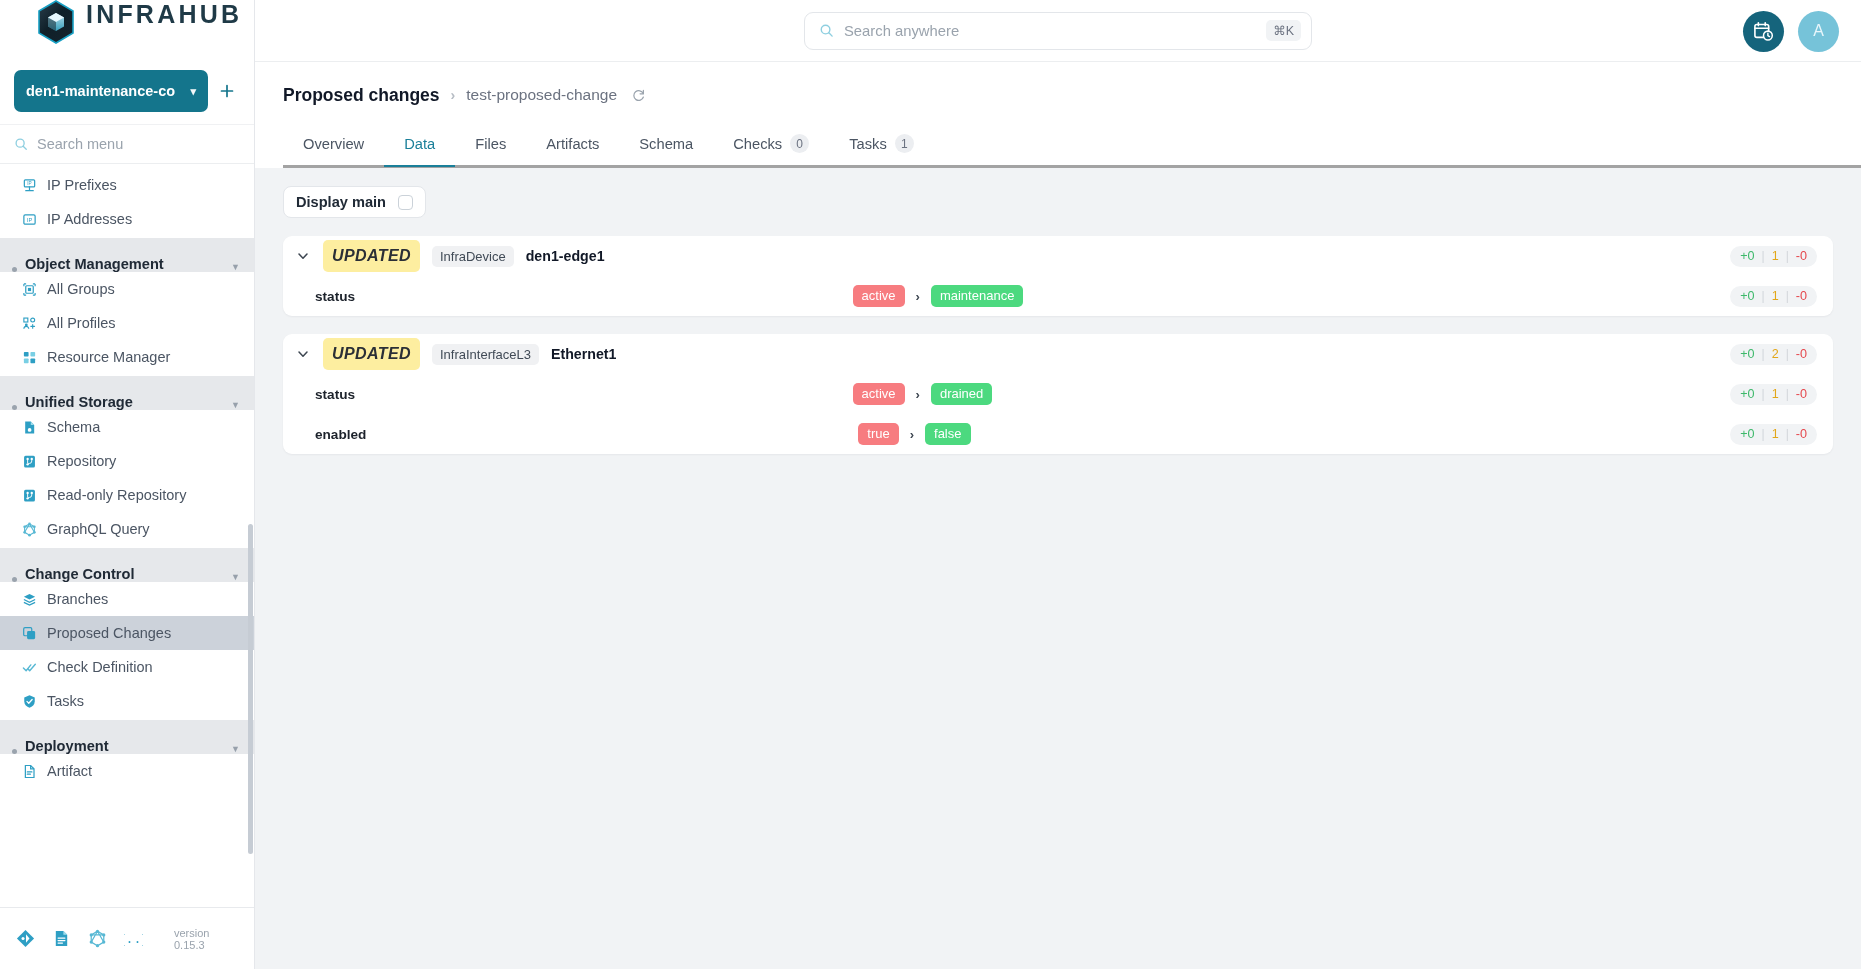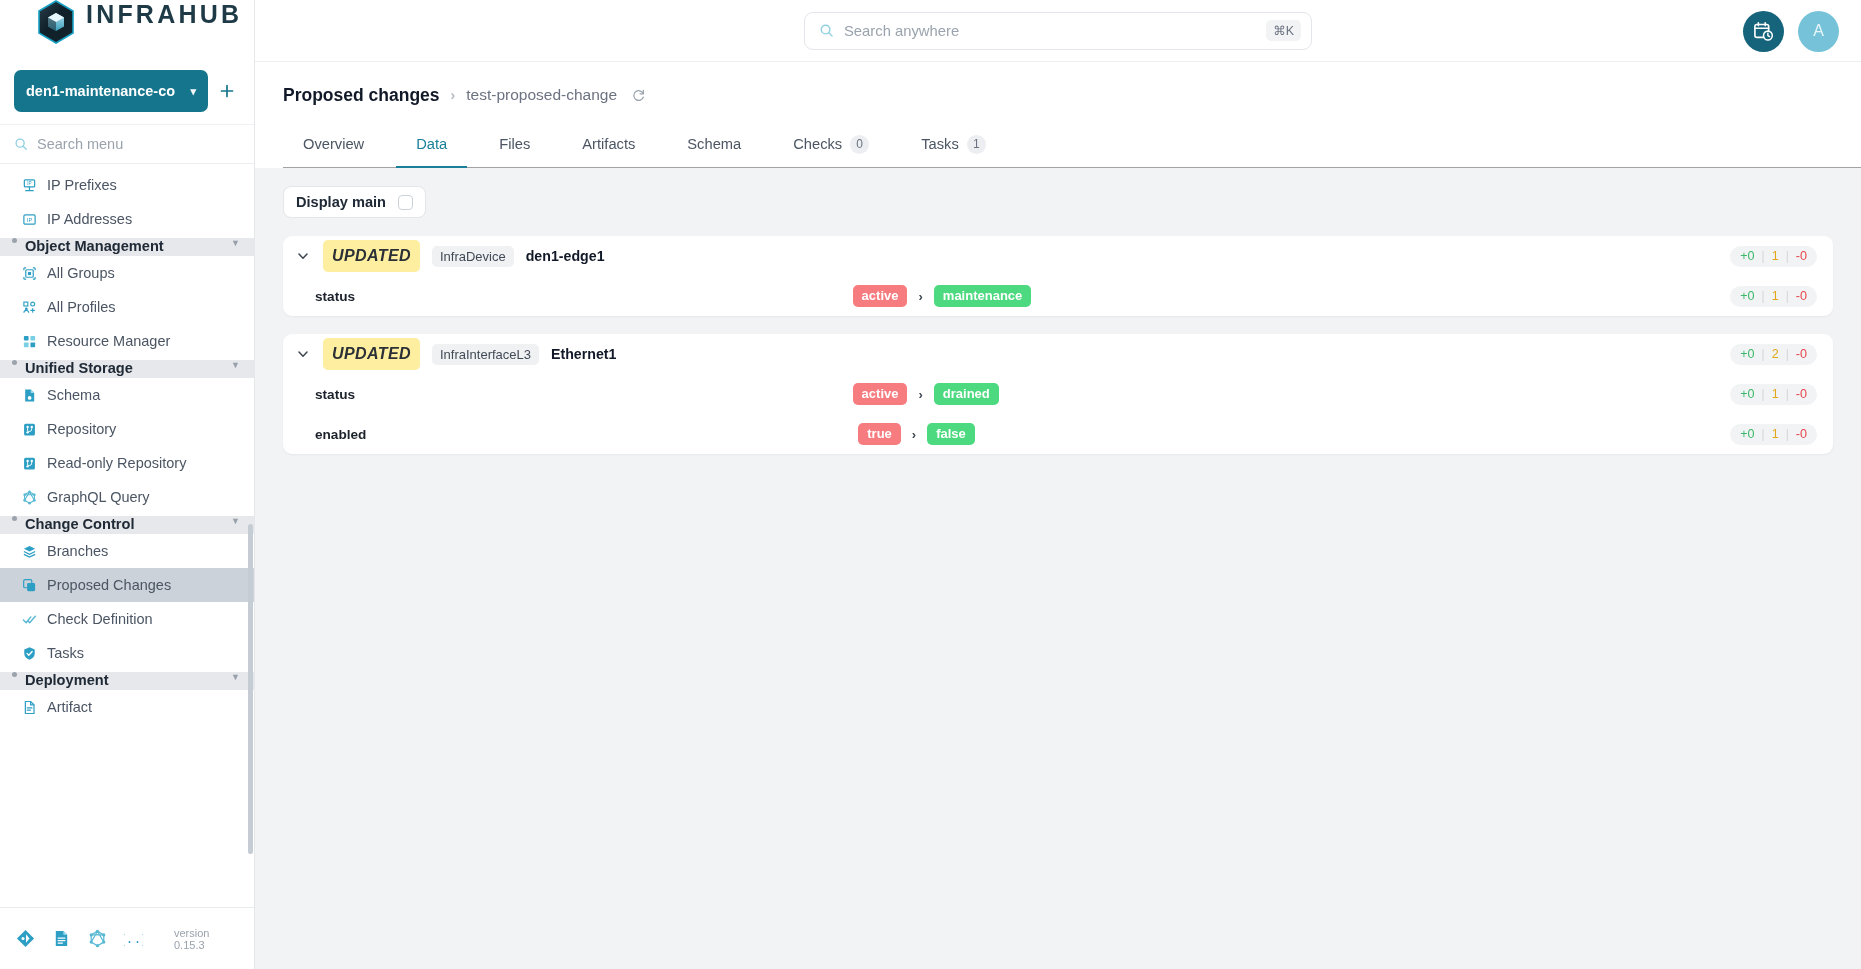--- a/index.html
+++ b/index.html
@@ -61,21 +61,21 @@
     background: #c6ccd4; border-radius: 3px;
   }
   .m-item {
     height: 34px; display: flex; align-items: center; gap: 10px;
     padding-left: 22px; color: #4b5563; font-size: 14.5px;
     cursor: pointer;
   }
   .m-item .ico { width: 15px; height: 15px; flex: 0 0 15px; display:block; }
   .m-item.active { background: #ccd2da; }
   .m-group {
-    height: 18px; background: #e6e8eb; display: flex; align-items: flex-start;
+    height: 34px; background: #e6e8eb; display: flex; align-items: flex-end;
     padding: 0 14px 0 12px; font-size: 14.6px; font-weight: 700; color: #202a36;
     cursor: pointer; margin-top: 2px;
   }
   .m-group .dot {
     width: 5px; height: 5px; border-radius: 50%; background: #9aa3ad;
     margin-right: 8px; flex: 0 0 5px;
   }
   .m-group .gtitle { flex: 1 1 auto; }
   .m-group .gcaret { color: #97a0ab; font-size: 9px; }
 
@@ -119,22 +119,22 @@
   }
 
   .page-head { padding: 20px 0 0 28px; }
   .breadcrumb { display: flex; align-items: center; gap: 11px; height: 26px; }
   .bc-root { font-size: 17.5px; font-weight: 700; color: #111827; cursor: pointer; }
   .bc-sep { color: #b6bcc4; font-size: 14px; font-weight: 600; }
   .bc-leaf { font-size: 15.5px; color: #6b7280; cursor: pointer; }
   .bc-refresh { width: 15px; height: 15px; cursor: pointer; margin-left: 3px; }
 
   .tabs {
-    display: flex; align-items: center; gap: 12px; height: 46px;
-    border-bottom: 1px solid #a3a3a3; margin-top: 14px; padding-left: 0;
+    display: flex; align-items: flex-start; gap: 0; height: 46px;
+    border-bottom: 3px solid #a3a3a3; margin-top: 14px; padding-left: 0;
   }
   .tab {
     display: flex; align-items: center; gap: 8px; height: 45px;
     padding: 0 20px; font-size: 14.7px; color: #4b5563; cursor: pointer;
     border-bottom: 2px solid transparent; margin-bottom: -1px;
   }
   .tab:first-child { margin-left: 0; }
   .tab.active { color: #1a7f99; border-bottom-color: #1a7f99; font-weight: 400; }
   .tab .count {
     background: #eceef1; color: #6b7280; font-size: 12px; border-radius: 50%;
@@ -191,21 +191,20 @@
 
   .diff-row {
     height: 40px; display: flex; align-items: center; padding: 0 16px 0 32px;
     gap: 12px;
   }
   .prop-name { font-size: 13.6px; font-weight: 700; color: #1c222b; }
   .values { display: flex; align-items: center; gap: 11px; }
   .val {
     font-size: 13px; color: #ffffff; border-radius: 5px; padding: 3px 9px;
     line-height: 1.25;
-    font-weight: bold;
   }
   .val.old { background: #f77c80; }
   .val.new { background: #4cd97f; }
   .arrow { color: #3d4651; font-size: 13px; font-weight: 600; }
   .values-col { width: 380px; display: flex; justify-content: flex-start; }
   .diff-row .spacer { flex: 1 1 auto; }
 </style>
 </head>
 <body>
 

